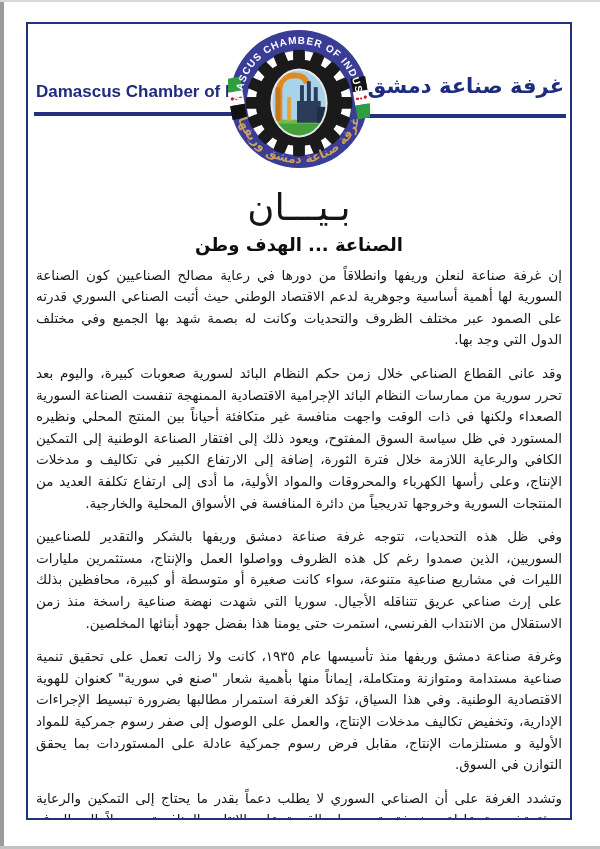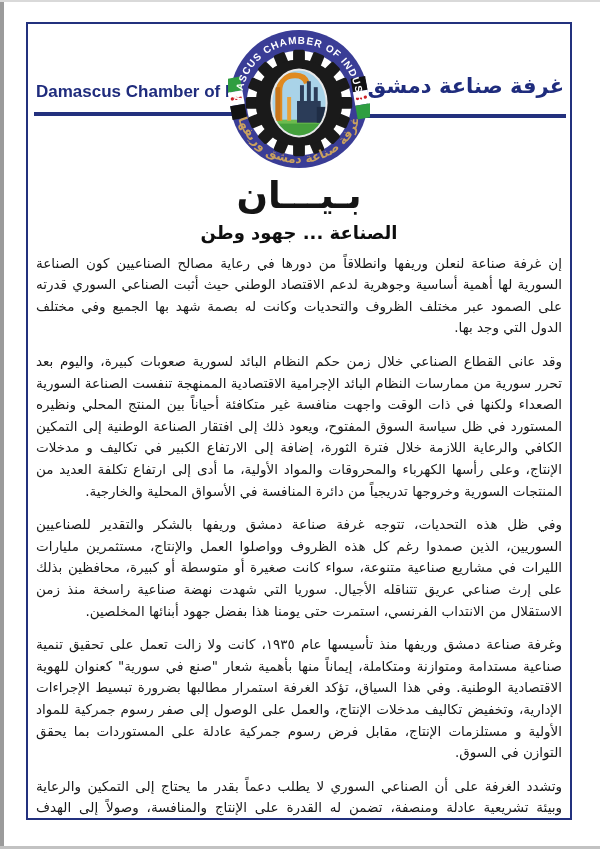--- a/index.html
+++ b/index.html
@@ -24,22 +24,22 @@
   }
   .rule-en { position:absolute; left:6px; top:88px; width:226px; height:4px; background:#23317e; }
   .org-ar {
     position:absolute; right:6px; top:50px; direction:rtl;
     font-weight:bold; font-size:21px; color:#1f2c7d; white-space:nowrap;
   }
   .rule-ar { position:absolute; right:4px; top:90px; width:214px; height:4px; background:#23317e; }
   .logo { position:absolute; left:50%; transform:translateX(-50%); top:4px; width:142px; height:142px; }
 
   .stmt-title {
-    text-align:center; font-size:37px; font-weight:bold; color:#151515;
-    margin:4px 0 0; line-height:1.1; direction:rtl;
+    text-align:center; font-size:37px; font-weight:normal; color:#151515;
+    margin:16px 0 0; line-height:1.1; direction:rtl;
   }
   .stmt-subtitle {
     text-align:center; font-size:18px; font-weight:bold; color:#0e0e0e;
     margin:5px 0 0; direction:rtl;
   }
   .stmt-body { padding:10px 8px 0; direction:rtl; }
   .stmt-body p {
     margin:0 0 12px; font-size:13.5px; line-height:1.6;
     text-align:justify; color:#191919;
   }
@@ -129,21 +129,21 @@
         <text font-family="Liberation Sans, sans-serif" font-size="10.2" font-weight="bold" fill="#ffffff" letter-spacing="1">
           <textPath href="#arcTop" startOffset="50%" text-anchor="middle">DAMASCUS CHAMBER OF INDUSTRY</textPath>
         </text>
         <text font-family="DejaVu Sans, sans-serif" font-size="12.5" font-weight="bold" fill="#c9a15f" direction="rtl">
           <textPath href="#arcBottom" startOffset="50%" text-anchor="middle">غرفة صناعة دمشق وريفها</textPath>
         </text>
       </svg>
     </div>
 
     <div class="stmt-title">بـيـــان</div>
-    <div class="stmt-subtitle">الصناعة ... جهود وطن</div>
+    <div class="stmt-subtitle">الصناعة ... الهدف وطن</div>
 
     <div class="stmt-body">
       <p>إن غرفة صناعة لنعلن وريفها وانطلاقاً من دورها في رعاية مصالح الصناعيين كون الصناعة السورية لها أهمية أساسية وجوهرية لدعم الاقتصاد الوطني حيث أثبت الصناعي السوري قدرته على الصمود عبر مختلف الظروف والتحديات وكانت له بصمة شهد بها الجميع وفي مختلف الدول التي وجد بها.</p>
       <p>وقد عانى القطاع الصناعي خلال زمن حكم النظام البائد لسورية صعوبات كبيرة، واليوم بعد تحرر سورية من ممارسات النظام البائد الإجرامية الاقتصادية الممنهجة تنفست الصناعة السورية الصعداء ولكنها في ذات الوقت واجهت منافسة غير متكافئة أحياناً بين المنتج المحلي ونظيره المستورد في ظل سياسة السوق المفتوح، ويعود ذلك إلى افتقار الصناعة الوطنية إلى التمكين الكافي والرعاية اللازمة خلال فترة الثورة، إضافة إلى الارتفاع الكبير في تكاليف و مدخلات الإنتاج، وعلى رأسها الكهرباء والمحروقات والمواد الأولية، ما أدى إلى ارتفاع تكلفة العديد من المنتجات السورية وخروجها تدريجياً من دائرة المنافسة في الأسواق المحلية والخارجية.</p>
       <p>وفي ظل هذه التحديات، تتوجه غرفة صناعة دمشق وريفها بالشكر والتقدير للصناعيين السوريين، الذين صمدوا رغم كل هذه الظروف وواصلوا العمل والإنتاج، مستثمرين مليارات الليرات في مشاريع صناعية متنوعة، سواء كانت صغيرة أو متوسطة أو كبيرة، محافظين بذلك على إرث صناعي عريق تتناقله الأجيال. سوريا التي شهدت نهضة صناعية راسخة منذ زمن الاستقلال من الانتداب الفرنسي، استمرت حتى يومنا هذا بفضل جهود أبنائها المخلصين.</p>
       <p>وغرفة صناعة دمشق وريفها منذ تأسيسها عام ١٩٣٥، كانت ولا زالت تعمل على تحقيق تنمية صناعية مستدامة ومتوازنة ومتكاملة، إيماناً منها بأهمية شعار "صنع في سورية" كعنوان للهوية الاقتصادية الوطنية. وفي هذا السياق، تؤكد الغرفة استمرار مطالبها بضرورة تبسيط الإجراءات الإدارية، وتخفيض تكاليف مدخلات الإنتاج، والعمل على الوصول إلى صفر رسوم جمركية للمواد الأولية و مستلزمات الإنتاج، مقابل فرض رسوم جمركية عادلة على المستوردات بما يحقق التوازن في السوق.</p>
       <p>وتشدد الغرفة على أن الصناعي السوري لا يطلب دعماً بقدر ما يحتاج إلى التمكين والرعاية وبيئة تشريعية عادلة ومنصفة، تضمن له القدرة على الإنتاج والمنافسة، وصولاً إلى الهدف الأسمى المتمثل في بناء صناعة سورية مستدامة، لنعلن عودة الصناعة السورية ونثبت حضورها في الأسواق العالمية كمنافس قوي كما عهدناها منذ نشأتها، وتكون إرثاً للأجيال القادمة.</p>
     </div>
 
   </div>

